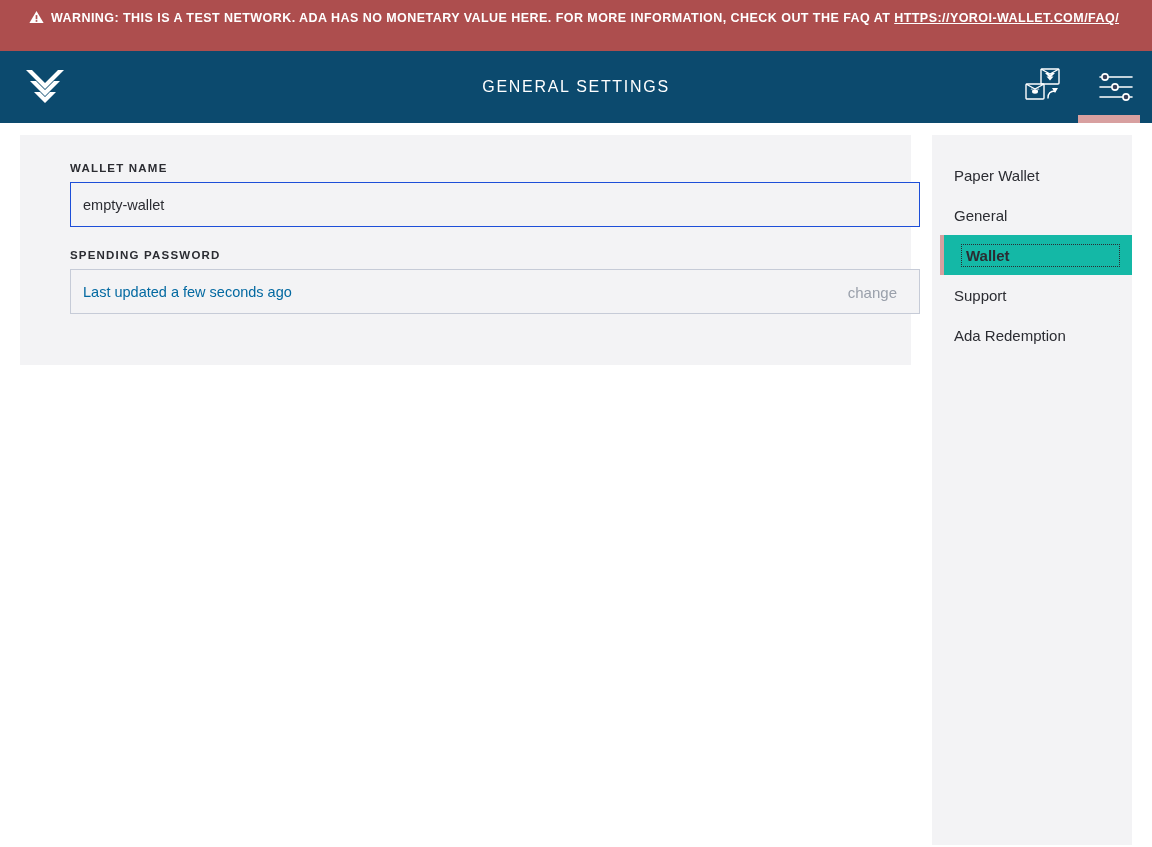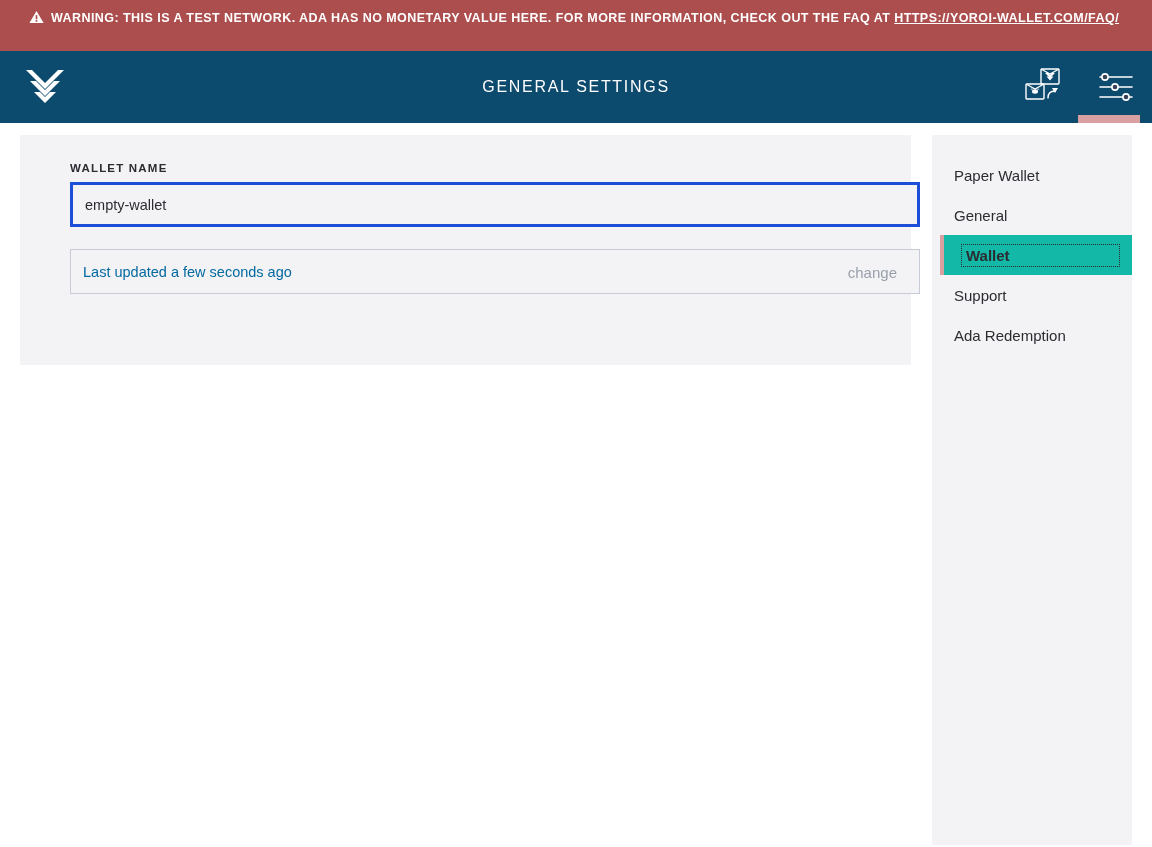--- a/index.html
+++ b/index.html
@@ -118,21 +118,21 @@
     letter-spacing: 1.2px;
     color: #2b2c32;
     text-transform: uppercase;
     margin-bottom: 8px;
   }
 
   .text-input {
     width: 850px;
     height: 45px;
     background: #f3f3f5;
-    border: 3px solid #1d4ed8;
+    border: 1px solid #1d4ed8;
     font-family: "Liberation Sans", sans-serif;
     font-size: 14.5px;
     color: #2b2c32;
     padding: 0 12px;
     outline: none;
     display: block;
   }
 
   .field-block { margin-bottom: 4px; }
   .field-block.second { margin-top: 22px; }
@@ -276,20 +276,21 @@
 <div class="page">
 
   <div class="content-panel">
 
     <div class="field-block">
       <div class="field-label">WALLET NAME</div>
       <input class="text-input" type="text" value="empty-wallet" style="">
     </div>
 
     <div class="field-block second">
+      <div class="field-label">SPENDING PASSWORD</div>
       <div class="password-row">
         <span class="password-status">Last updated a few seconds ago</span>
         <button class="change-link">change</button>
       </div>
     </div>
 
   </div>
 
   <div class="settings-menu">
 

